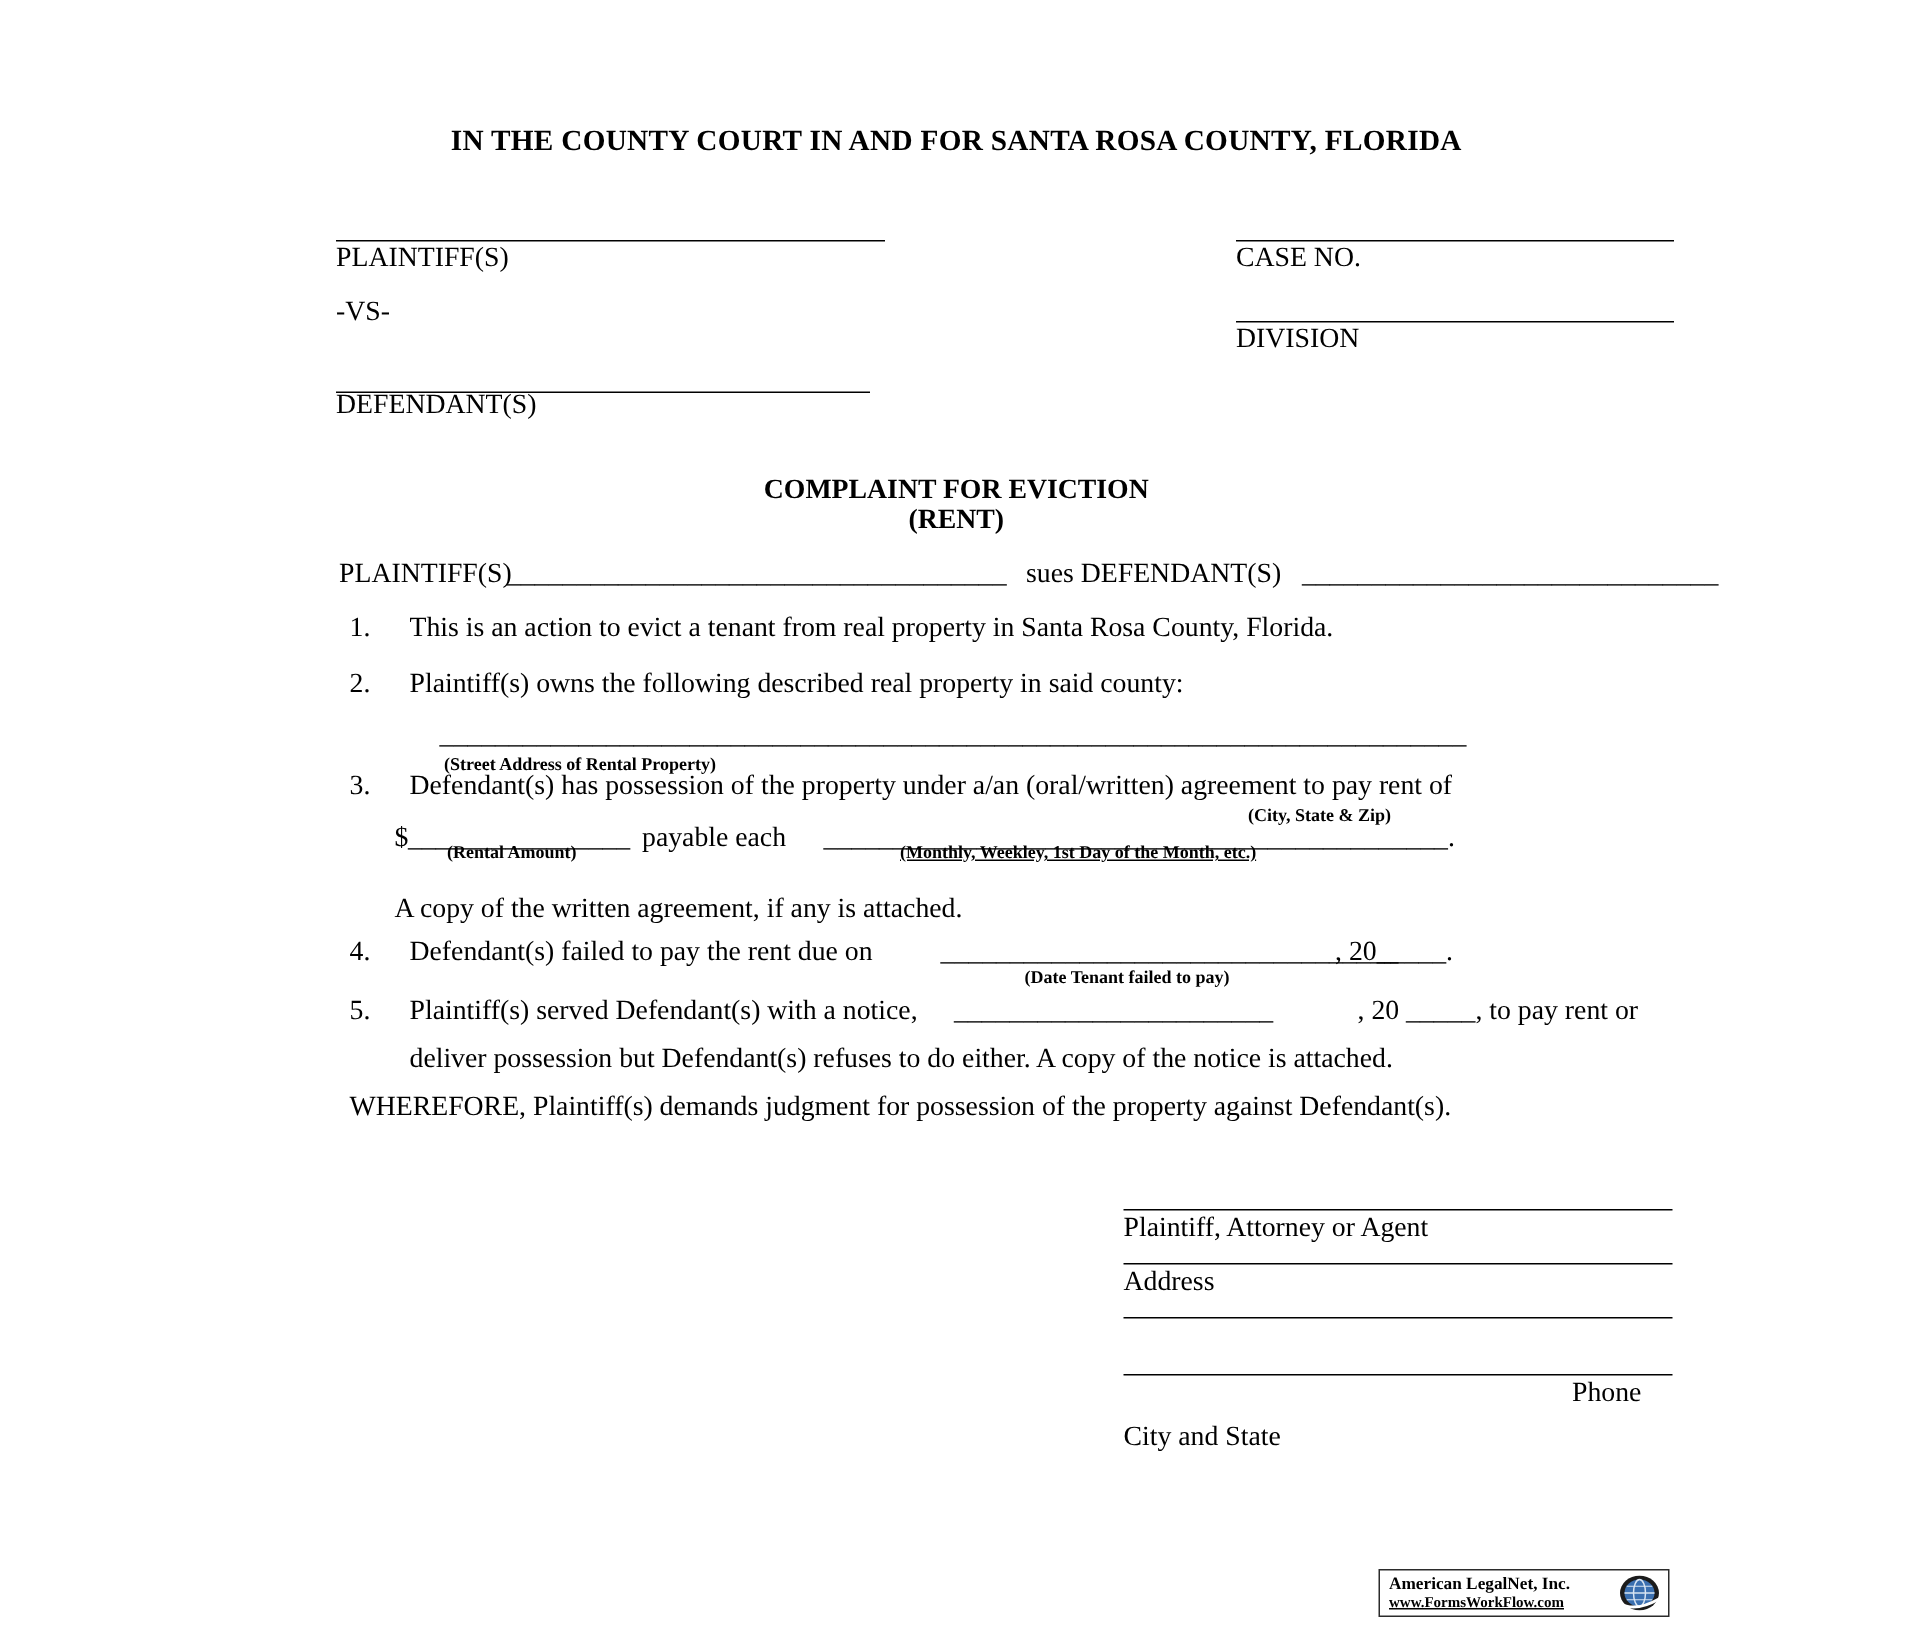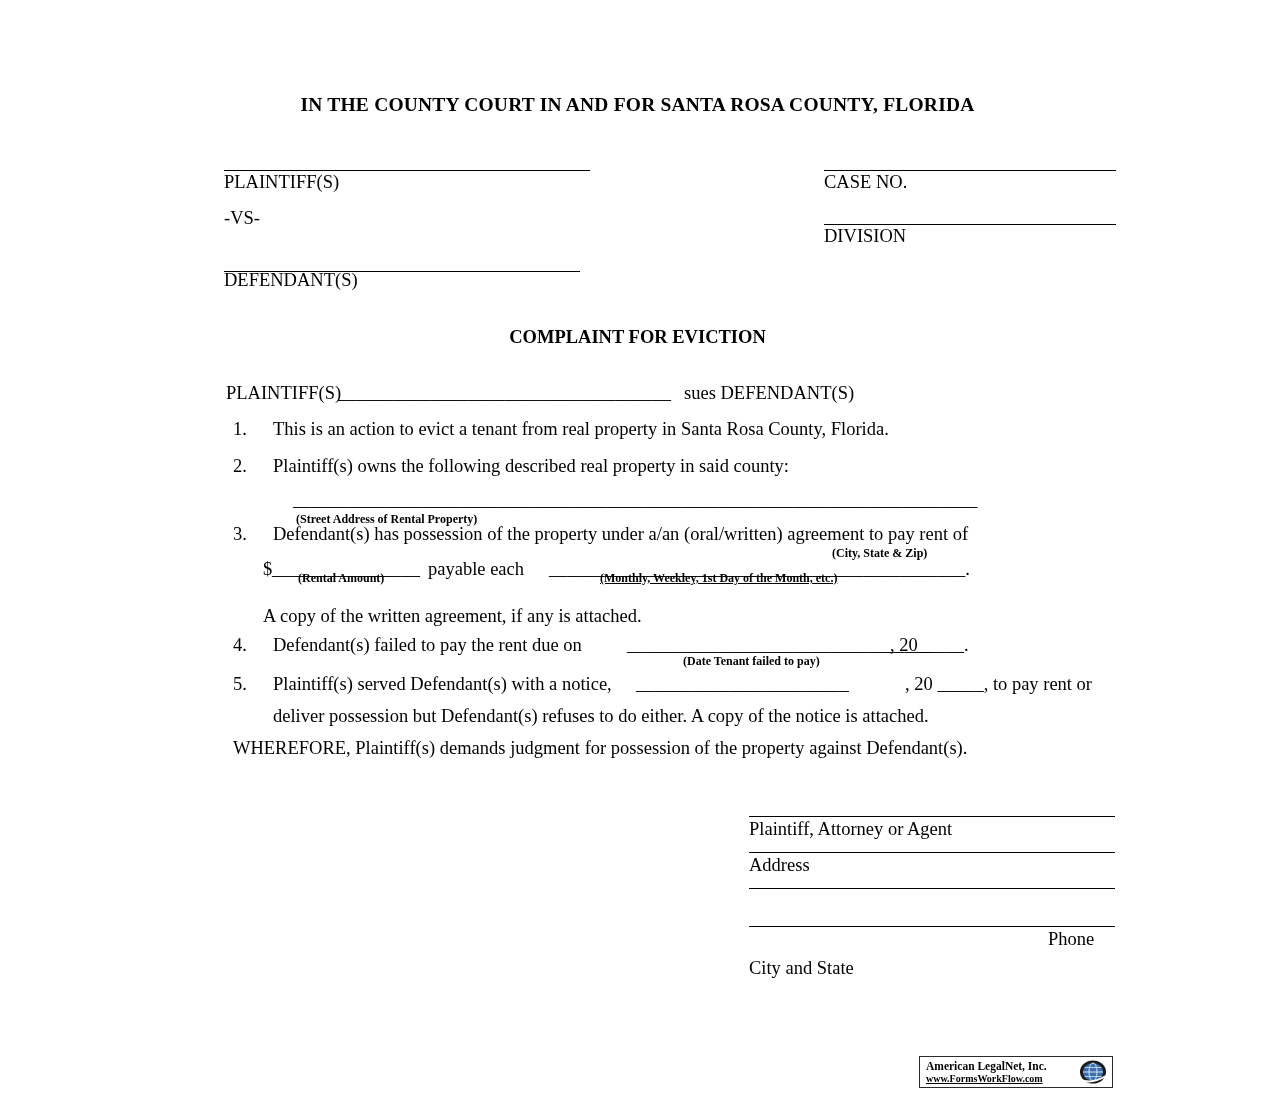--- a/index.html
+++ b/index.html
@@ -10,21 +10,21 @@
   body {
     width: 1275px;
     height: 1100px;
     position: relative;
     font-family: "Liberation Serif", serif;
     color: #000000;
     overflow: hidden;
   }
   .page {
     position: absolute;
-    left: 0; top: 12px;
+    left: 0; top: 2px;
     width: 1275px;
     height: 836px;
   }
 
   .title {
     position: absolute;
     left: 0;
     top: 82px;
     width: 1275px;
     text-align: center;
@@ -131,24 +131,26 @@
   <div class="rule" style="left:224px; top:259px; width:356px;"></div>
   <div class="lbl" style="left:224px; top:258px;">DEFENDANT(S)</div>
 
   <div class="rule" style="left:824px; top:158px; width:292px;"></div>
   <div class="lbl" style="left:824px; top:160px;">CASE NO.</div>
 
   <div class="rule" style="left:824px; top:212px; width:292px;"></div>
   <div class="lbl" style="left:824px; top:214px;text-align:center;">DIVISION</div>
 
   <div class="heading2" style="top:315px;">COMPLAINT FOR EVICTION</div>
+  <div class="heading2" style="top:335px;">(RENT)</div>
 
   <div class="body-text" style="left:226px; top:371px;">PLAINTIFF(S)</div>
   <div class="body-text" style="left:338px; top:371px;">____________________________________</div>
   <div class="body-text" style="left:684px; top:371px;">sues DEFENDANT(S)</div>
+  <div class="body-text" style="left:868px; top:371px;">______________________________</div>
 
   <div class="num" style="left:233px; top:407px;">1.</div>
   <div class="body-text" style="left:273px; top:407px;">This is an action to evict a tenant from real property in Santa Rosa County, Florida.</div>
 
   <div class="num" style="left:233px; top:444px;">2.</div>
   <div class="body-text" style="left:273px; top:444px;">Plaintiff(s) owns the following described real property in said county:</div>
 
   <div class="body-text" style="left:293px; top:478px;">__________________________________________________________________________</div>
   <div class="small-cap" style="left:296px; top:500px;">(Street Address of Rental Property)</div>
   <div class="small-cap" style="left:832px; top:501px;margin-top:33px;">(City, State &amp; Zip)</div>

